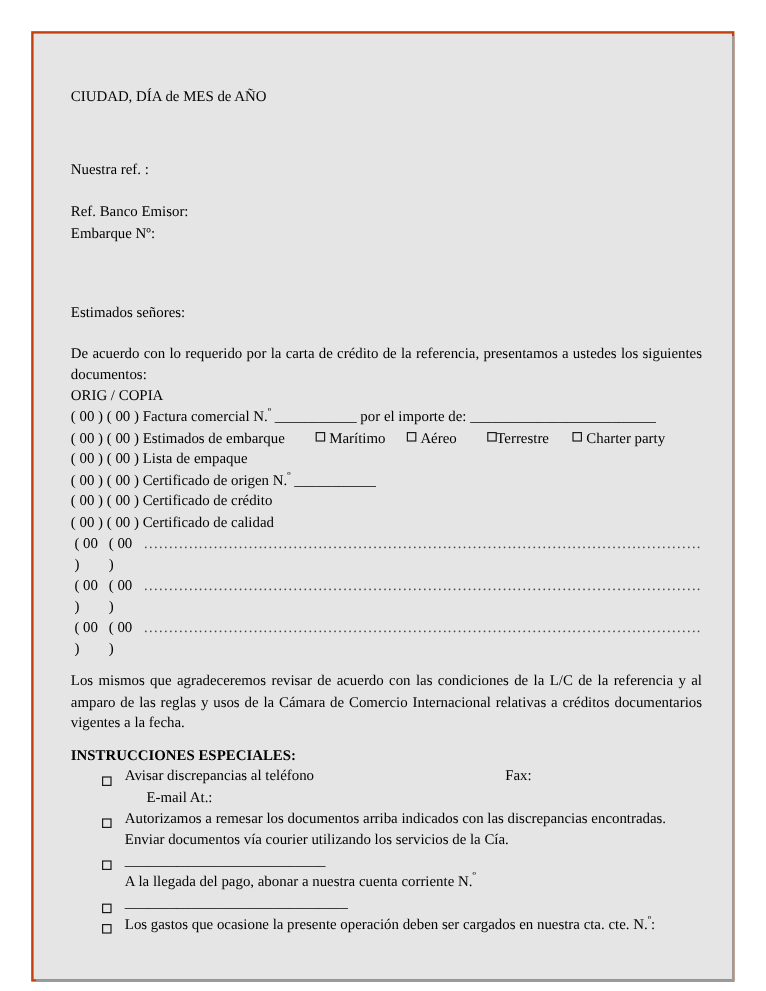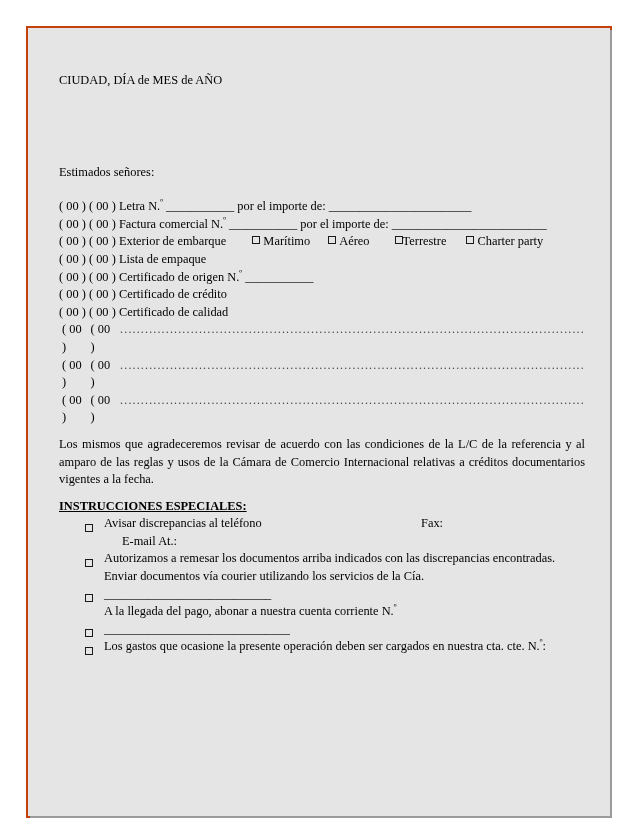--- a/index.html
+++ b/index.html
@@ -91,21 +91,20 @@
     overflow: hidden;
     white-space: nowrap;
     letter-spacing: 1.15px;
     color: #444;
     margin-left: 4px;
     font-size: 12px;
   }
 
   .bold {
     font-weight: bold;
-    text-decoration: underline;
   }
 
   .cbox {
     display: inline-block;
     width: 8px;
     height: 8px;
     border: 1px solid #1a1a1a;
     box-sizing: border-box;
     vertical-align: baseline;
     position: relative;
@@ -151,48 +150,51 @@
 <body>
 
 <div class="page">
   <div class="content">
 
     <div class="row">CIUDAD, DÍA de MES de AÑO</div>
 
     <div class="spacer-lg"></div>
 
     <div class="two-col">
+      <div class="col-right">
+        <div>&nbsp;</div>
+        <div>Nuestra ref. :</div>
+        <div>&nbsp;</div>
+        <div>Ref. Banco Emisor:</div>
+        <div>Embarque Nº:</div>
+      </div>
     </div>
 
     <div class="spacer-xl"></div>
 
     <div class="row">Estimados señores:</div>
 
     <div class="spacer-md"></div>
 
-
-
-    <div class="row listline">
-      <span>( 00 )</span>
-      <span>( 00 )</span>
-      <span>Letra N.</span><span class="sup">º</span>
-      <span>___________</span><span> por el importe de: </span><span>_______________________</span>
-    </div>
+    <p class="para">De acuerdo con lo requerido por la carta de crédito de la referencia, presentamos a ustedes los siguientes documentos:</p>
+
+    <div class="row">ORIG / COPIA</div>
+
 
     <div class="row listline">
       <span>( 00 )</span>
       <span>( 00 )</span>
       <span>Factura comercial N.</span><span class="sup">º</span>
       <span>___________</span><span> por el importe de: </span><span>_________________________</span>
     </div>
 
     <div class="row listline">
       <span>( 00 )</span>
       <span>( 00 )</span>
-      <span>Exterior de embarque</span><span class="ship-gap-1"></span><span class="cbox"></span>&nbsp;<span>Marítimo</span><span class="ship-gap-2"></span><span class="cbox"></span>&nbsp;<span>Aéreo</span><span class="ship-gap-3"></span><span class="cbox"></span><span>Terrestre</span><span class="ship-gap-4"></span><span class="cbox"></span>&nbsp;<span>Charter party</span>
+      <span>Estimados de embarque</span><span class="ship-gap-1"></span><span class="cbox"></span>&nbsp;<span>Marítimo</span><span class="ship-gap-2"></span><span class="cbox"></span>&nbsp;<span>Aéreo</span><span class="ship-gap-3"></span><span class="cbox"></span><span>Terrestre</span><span class="ship-gap-4"></span><span class="cbox"></span>&nbsp;<span>Charter party</span>
     </div>
 
     <div class="row listline">
       <span>( 00 )</span>
       <span>( 00 )</span>
       <span>Lista de empaque</span>
     </div>
 
     <div class="row listline">
       <span>( 00 )</span>

